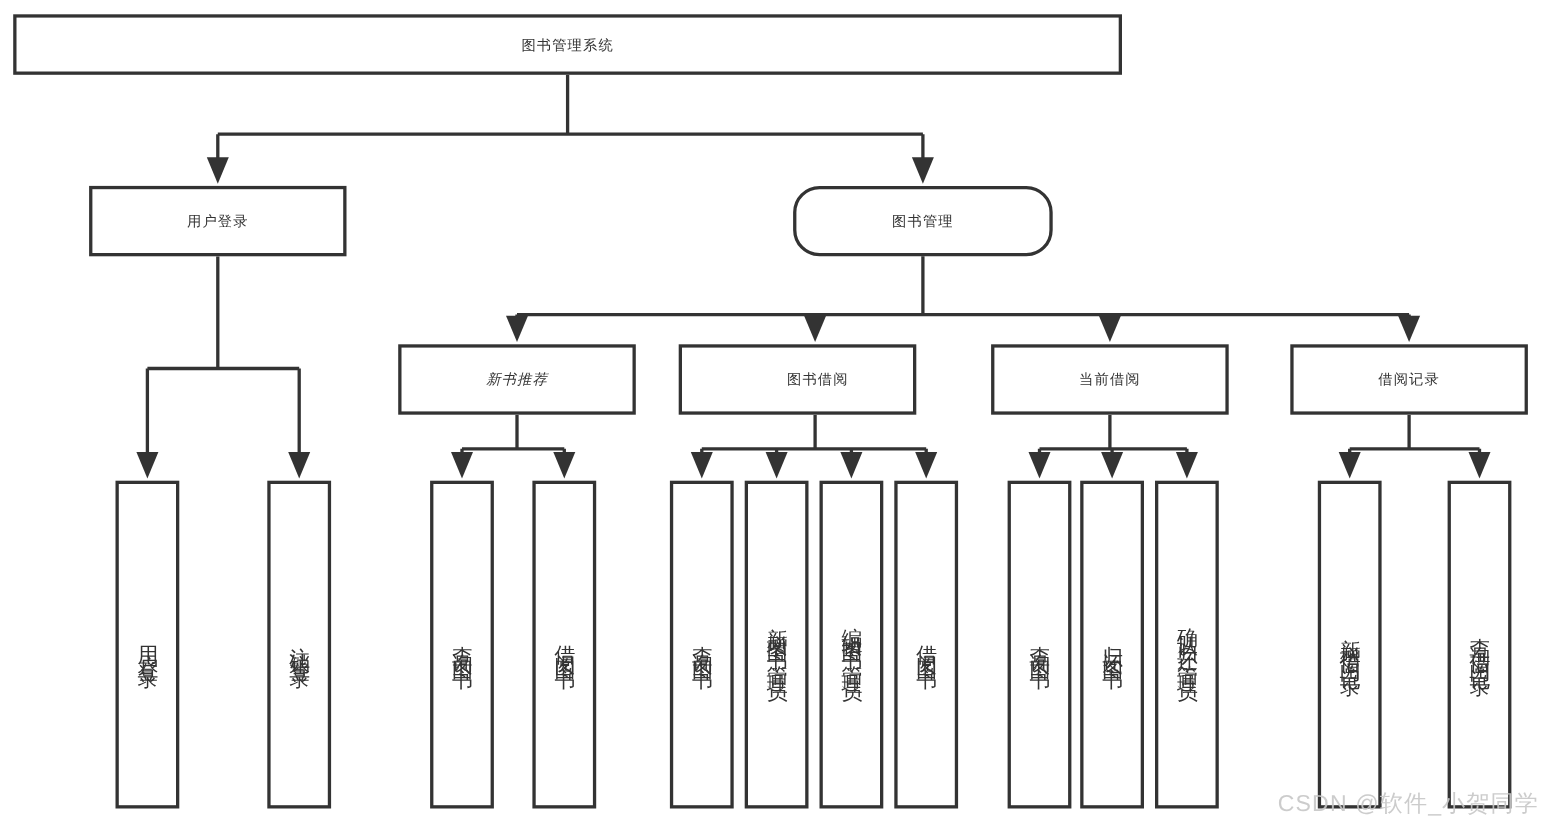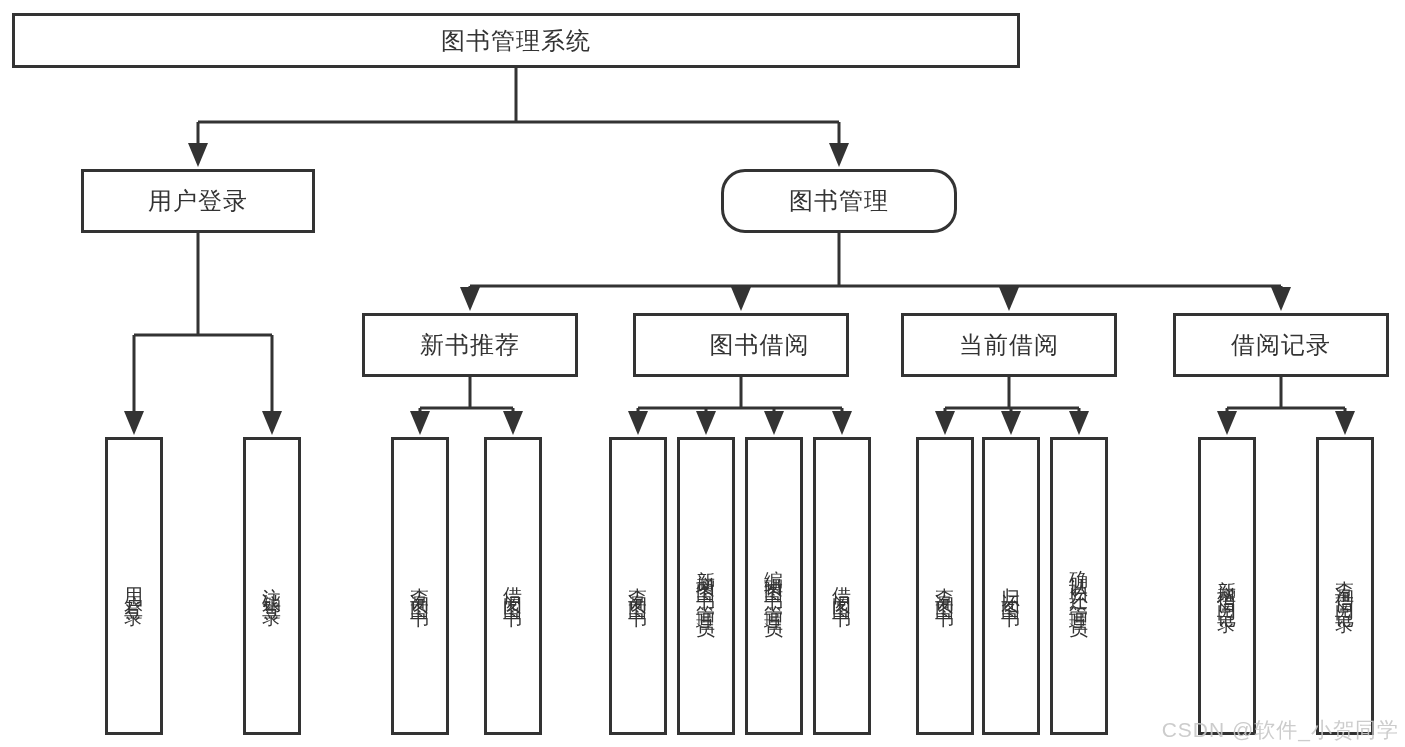--- a/index.html
+++ b/index.html
@@ -18,21 +18,21 @@
     pointer-events: none;
   }
   .hbox {
     position: absolute;
     box-sizing: border-box;
     border: 3px solid #333333;
     background: #ffffff;
     display: flex;
     align-items: center;
     justify-content: center;
-    font-size: 24px;
+    font-size: 13px;
     letter-spacing: 1px;
     color: #333333;
     white-space: nowrap;
   }
   .vbox {
     position: absolute;
     box-sizing: border-box;
     width: 58px;
     height: 298px;
     border: 3px solid #333333;
@@ -101,22 +101,22 @@
       <polygon points="1227,435 1217,411 1237,411"></polygon>
       <polygon points="1345,435 1335,411 1355,411"></polygon>
     </g>
   </svg>
 
   <div class="hbox" style="left:12px; top:13px; width:1008px; height:55px;">图书管理系统</div>
 
   <div class="hbox" style="left:81px; top:169px; width:234px; height:64px;">用户登录</div>
   <div class="hbox" style="left:721px; top:169px; width:236px; height:64px;border-radius:24px;">图书管理</div>
 
-  <div class="hbox" style="left:362px; top:313px; width:216px; height:64px;">新书推荐</div>
-  <div class="hbox" style="left:633px; top:313px; width:216px; height:64px;padding-left:37px;">图书借阅</div>
+  <div class="hbox" style="left:362px; top:313px; width:216px; height:64px;font-style:italic;">新书推荐</div>
+  <div class="hbox" style="left:617px; top:313px; width:216px; height:64px;padding-left:37px;">图书借阅</div>
   <div class="hbox" style="left:1173px; top:313px; width:216px; height:64px;">借阅记录</div>
   <div class="hbox" style="left:901px; top:313px; width:216px; height:64px;">当前借阅</div>
 
   <div class="vbox" style="left:105px; top:437px;">用户登录</div>
   <div class="vbox" style="left:243px; top:437px;">注销登录</div>
 
   <div class="vbox" style="left:391px; top:437px;">查询图书</div>
   <div class="vbox" style="left:484px; top:437px;">借阅图书</div>
 
   <div class="vbox" style="left:609px; top:437px;">查询图书</div>

